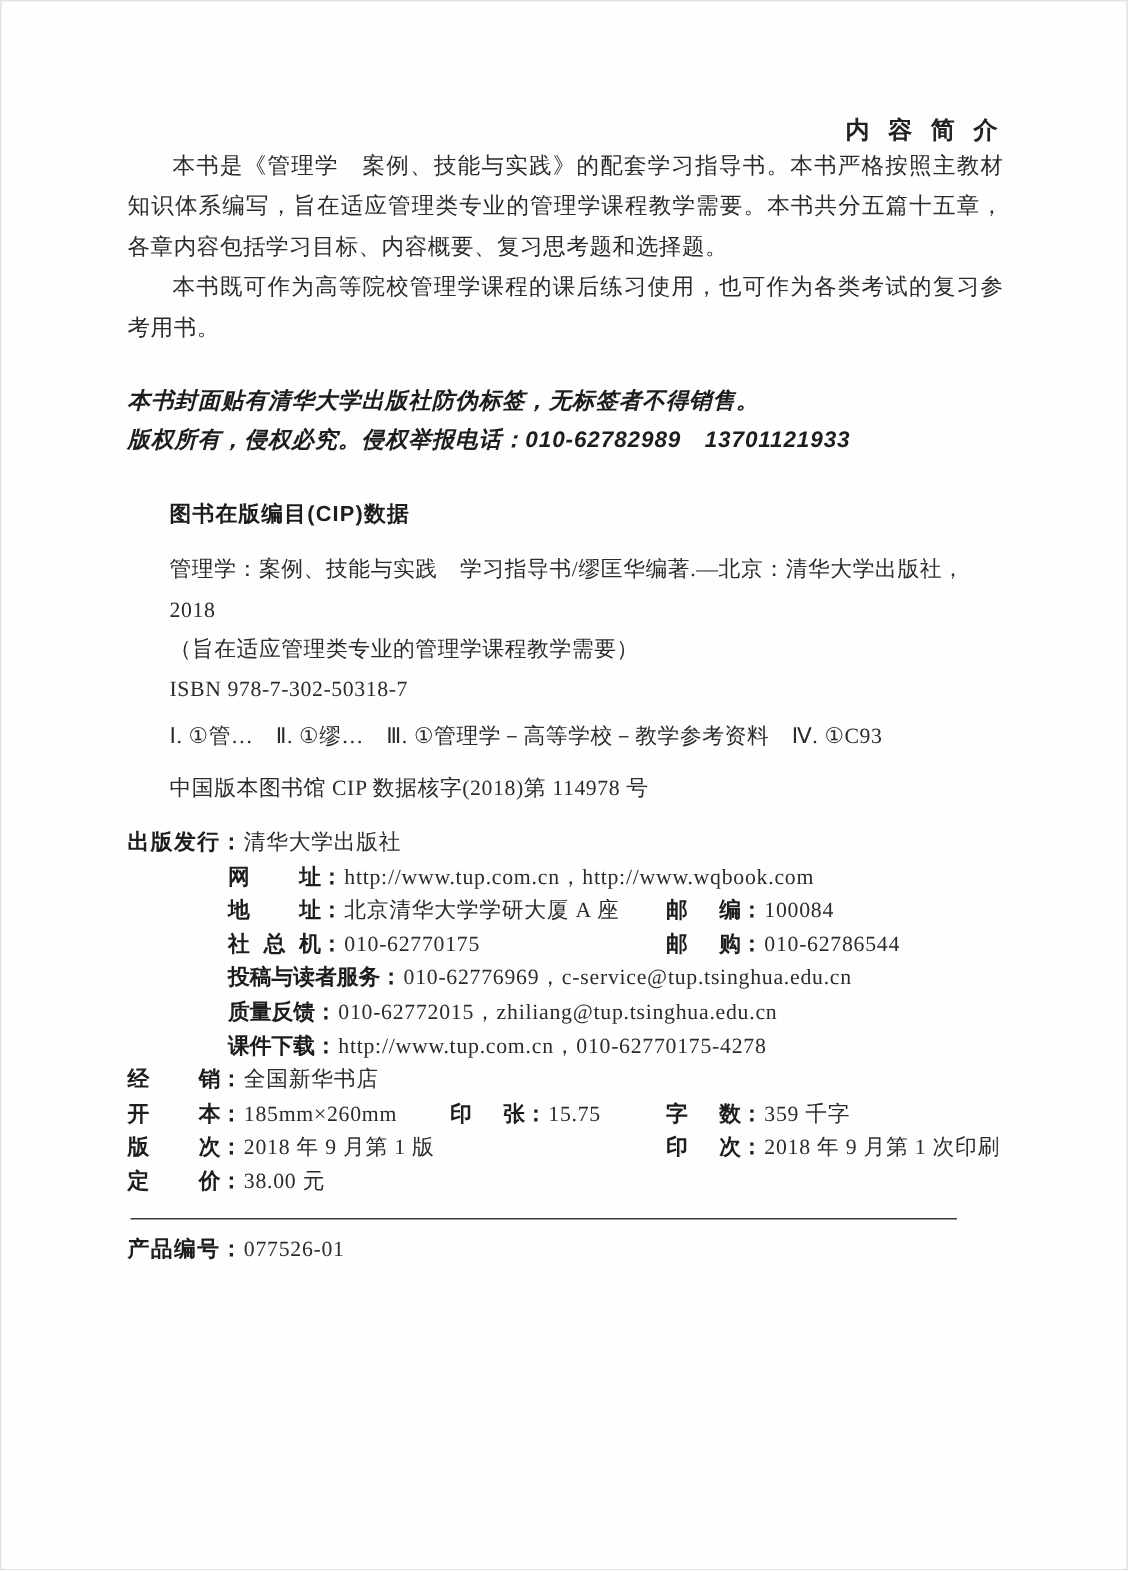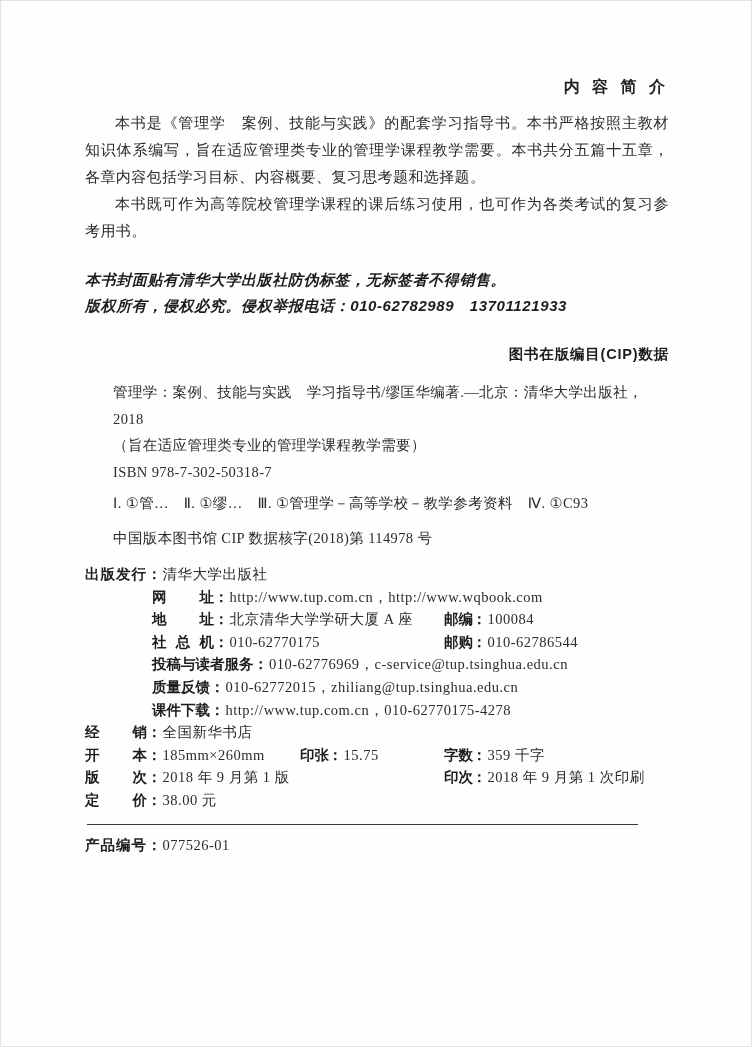--- a/index.html
+++ b/index.html
@@ -28,42 +28,41 @@
   }
   .intro p {
     margin:0;
     font-size:15px;
     line-height:27px;
     letter-spacing:0.4px;
     text-align:justify;
     text-indent:2em;
     color:#2b2b2b;
   }
-  .intro p.first { margin-top:12px; }
+  .intro p.first { }
   
   .notice {
     margin-top:22px;
     font-family:"Liberation Sans", sans-serif;
     font-weight:700;
     font-size:15px;
     line-height:26px;
     letter-spacing:0.6px;
     color:#1d1d1d;
     font-style:italic;
   }
   
   .cip-heading {
     margin-top:26px;
     padding-left:28px;
     font-family:"Liberation Sans", sans-serif;
     font-weight:700;
     font-size:14.5px;
     letter-spacing:0.8px;
     color:#1d1d1d;
-    text-align:right;
   }
   .cip-block { margin-top:15px; padding-left:28px; font-size:14.5px; letter-spacing:0.4px; }
   .cip-block .ln { line-height:26.5px; }
   .cip-block .class-ln { margin-top:5px; line-height:26.5px; }
   .cip-block .record-ln { margin-top:8px; line-height:26.5px; }
   
   .blabel {
     font-family:"Liberation Sans", sans-serif;
     font-weight:700;
     font-size:14.5px;
@@ -72,21 +71,21 @@
   }
   .jl {
     display:inline-block;
     width:62px;
     text-align:justify;
     text-align-last:justify;
     letter-spacing:0;
     vertical-align:baseline;
   }
   .jl.auto { width:auto; }
-  .jl.narrow { width:28px; }
+  .jl.narrow { width:50px; }
   .val { font-size:14.5px; letter-spacing:0.5px; color:#2b2b2b; }
   
   .credits { margin-top:26px; }
   .credits .row { line-height:22px; white-space:nowrap; }
   
   .pub { margin-top:12px; }
   .pub .row, .printing .row { position:relative; line-height:21.6px; white-space:nowrap; }
   .pub .row.sub { padding-left:67px; }
   .col-right { position:absolute; left:359px; top:0; white-space:nowrap; }
   .col-mid { position:absolute; left:215px; top:0; white-space:nowrap; }

